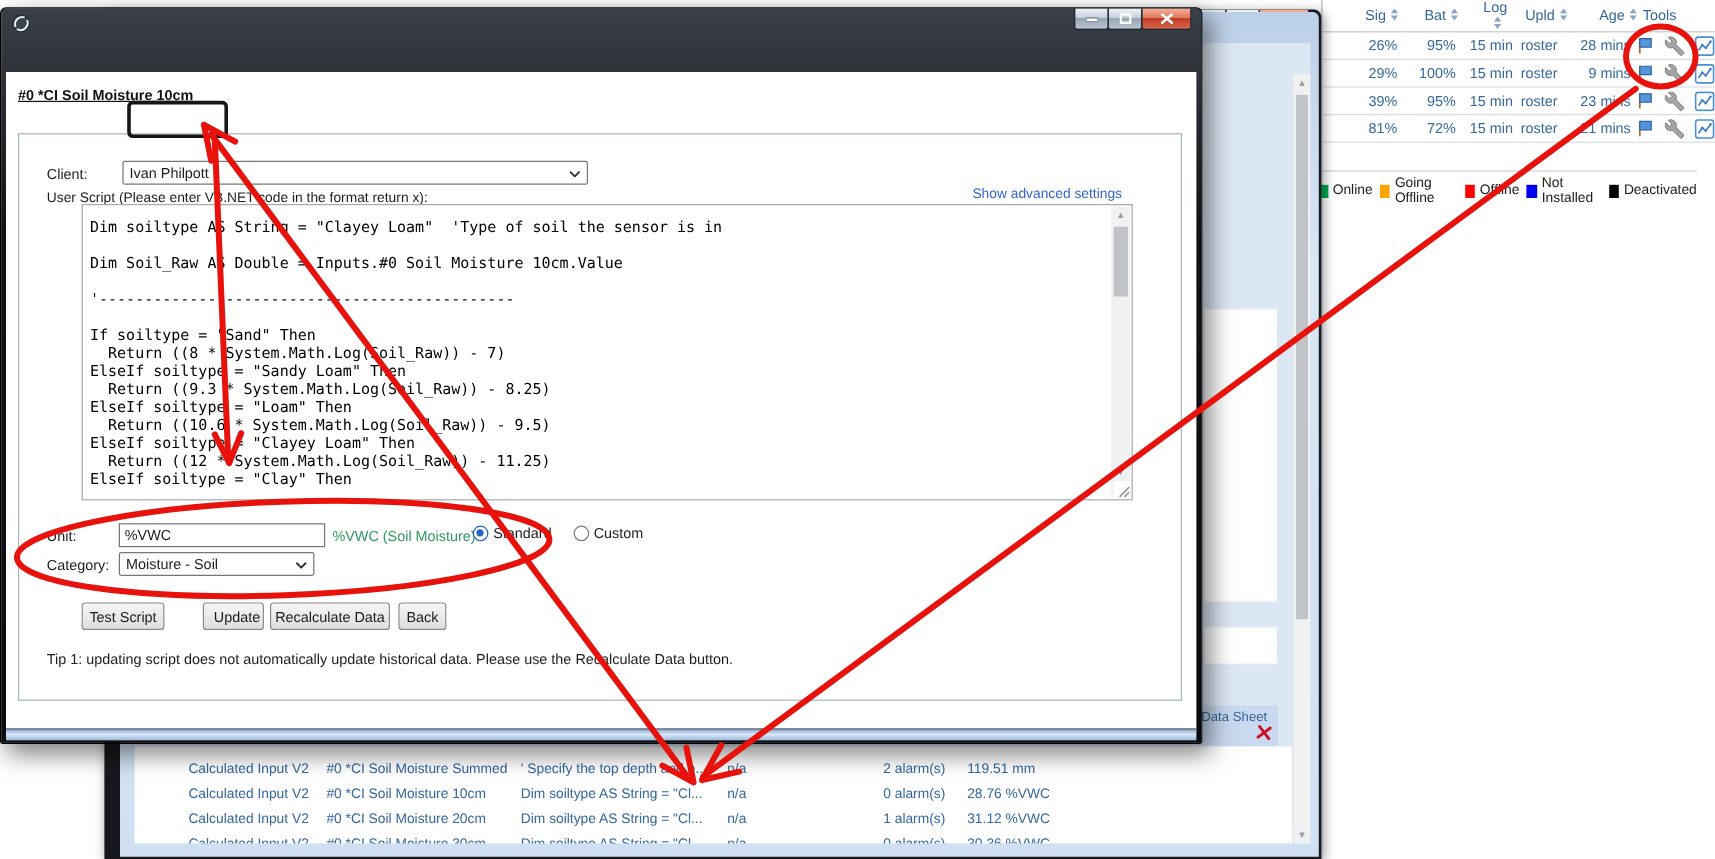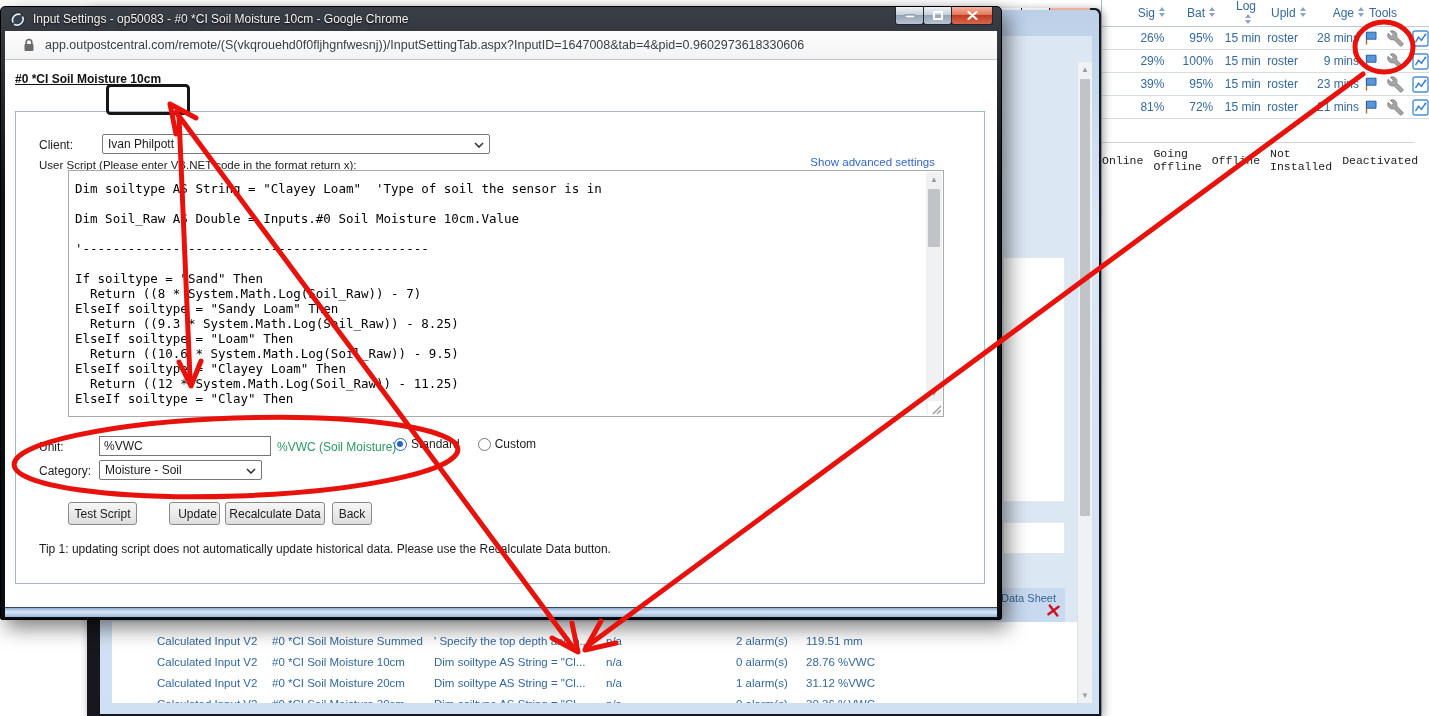--- a/index.html
+++ b/index.html
@@ -13,21 +13,21 @@
   .rp-head { height:27px; border-bottom:1px solid #c3c9d1; color:#3b6ea5; }
   .rp-cell { display:flex; align-items:center; font-size:12px; color:#35689d; }
   .c-sig { width:64px; justify-content:flex-end; }
   .c-bat { width:50px; justify-content:flex-end; }
   .c-log { width:52px; padding-left:8px;flex-direction:column; }
   .c-upld { width:45px; padding-left:3px; }
   .c-age { width:52px; justify-content:flex-end; }
   .c-tools { padding-left:4px; display:flex; gap:8px; align-items:center; }
   .sorticon { display:inline-block; margin-left:3px; }
   .legend { position:absolute; left:0; top:142px; width:312px; border-top:1px solid #cdd3da;
-    display:flex; align-items:center; padding:4px 0 4px 0; font-size:11.5px; color:#1c1c1c;font-family:Liberation Mono, monospace; }
+    display:flex; align-items:center; padding:4px 0 4px 0; font-size:11.5px; color:#1c1c1c; }
   .lg-sq { width:11px; height:11px; display:inline-block; margin:0 4px 0 6px; }
   .lg-sq.first { margin-left:-4px; }
 
   
   #bg-window { position:absolute; left:87px; top:8px; width:1014px; height:708px;
     background:#16181d; border-radius:0 6px 0 0; z-index:2; box-shadow:2px 2px 10px rgba(0,0,0,.4); }
   #bgw-frame { position:absolute; left:13px; top:2px; right:2px; bottom:2px;
     background:linear-gradient(#bcd0e8,#d8e6f5 30%,#cfe0f2); border-radius:0 5px 0 0; }
   #bgw-titlebar { position:absolute; left:0; top:0; right:0; height:24px; }
   #bgw-content { position:absolute; left:12px; top:26px; right:7px; bottom:11px;
@@ -339,47 +339,39 @@
     </div>
   </div>
 </div>
 
 <div id="front-window">
   <div id="fw-titlebar">
     <svg width="15" height="15" viewBox="0 0 15 15" style="margin-left:9px;">
       <circle cx="7.5" cy="7.5" r="6.8" fill="#37444d" stroke="#1d262c" stroke-width="0.8"></circle>
       <path d="M12.5 4.5 A6 6 0 0 1 4 12.2 M3 10.5 A6 6 0 0 1 10.5 2.5" stroke="#e8eef2" stroke-width="1.6" fill="none"></path>
     </svg>
-    <span id="fw-title">Input Settings - op50083 - #0 *CI Soil Moisture 10cm - Google Chrome</span>
     <div class="winbtns" style="right:8px;">
       <div class="wbtn min">
           <svg width="10" height="4" viewBox="0 0 10 4">
             <rect x="0" y="1" width="10" height="3" fill="#fff" stroke="#2a3644" stroke-width="0.6"></rect>
           </svg>
         </div>
       <div class="wbtn max">
           <svg width="10" height="9" viewBox="0 0 10 9">
             <rect x="1" y="1" width="8" height="7" fill="none" stroke="#fff" stroke-width="2"></rect>
           </svg>
         </div>
       <div class="wbtn close">
           <svg width="11" height="9" viewBox="0 0 11 9">
             <path d="M1.5 1 L9.5 8 M9.5 1 L1.5 8" stroke="#fff" stroke-width="2.2" stroke-linecap="round"></path>
           </svg>
         </div>
     </div>
   </div>
 
-  <div id="fw-urlbar">
-    <svg width="12" height="14" viewBox="0 0 12 14" style="margin-left:18px;">
-      <path d="M3.2 6 V4.3 a2.8 2.8 0 0 1 5.6 0 V6" stroke="#6b6b6b" stroke-width="1.6" fill="none"></path>
-      <rect x="1.5" y="6" width="9" height="7" rx="1" fill="#6b6b6b"></rect>
-    </svg>
-    <span id="fw-url">app.outpostcentral.com/remote/(S(vkqrouehd0f0fljhgnfwesnj))/InputSettingTab.aspx?InputID=1647008&amp;tab=4&amp;pid=0.9602973618330606</span>
-  </div>
 
   <div id="fw-content">
     <div id="page-heading">#0 *CI Soil Moisture 10cm</div>
 
 
     <div id="content-panel">
       <span class="lbl" style="left:23px; top:26px;">Client:</span>
       <div class="selectbox" style="left:86px; top:22px; width:388px; height:20px;">
         <span>Ivan Philpott</span>
         <span class="sel-arrow"><svg width="10" height="6" viewBox="0 0 10 6">

